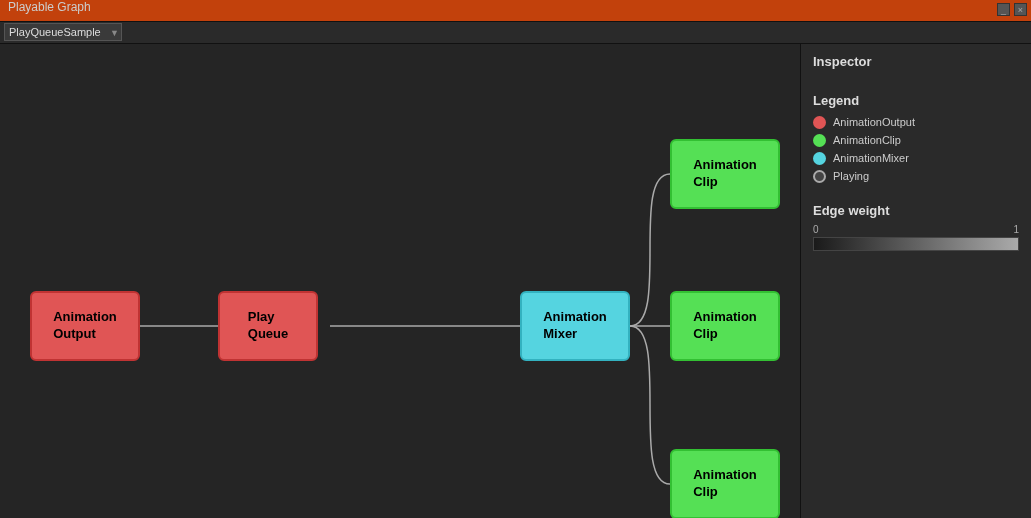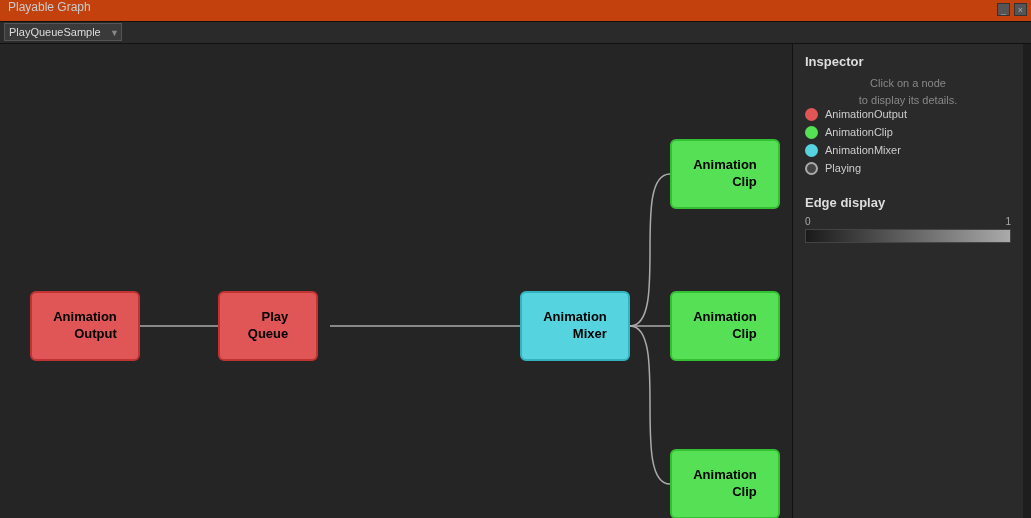--- a/index.html
+++ b/index.html
@@ -79,21 +79,21 @@
       left: 0;
       width: 800px;
       bottom: 0;
       background: #252525;
       overflow: hidden;
     }
     
     #inspector-panel {
       position: absolute;
       top: 44px;
-      right: 8px;
+      right: 0;
       width: 231px;
       bottom: 0;
       background: #2a2a2a;
       border-left: 1px solid #111;
       padding: 10px 12px;
     }
     .inspector-title {
       color: #ddd;
       font-size: 13px;
       font-weight: bold;
@@ -151,21 +151,21 @@
       background: linear-gradient(to right, #1a1a1a, #aaa);
       border: 1px solid #444;
     }
     
     .node {
       position: absolute;
       border-radius: 6px;
       display: flex;
       align-items: center;
       justify-content: center;
-      text-align: right;
+      text-align: left;
       font-size: 13px;
       font-weight: bold;
       color: #000;
       cursor: pointer;
       line-height: 1.3;
     }
     .node-red {
       background: #e05555;
       border: 2px solid #c03333;
     }
@@ -224,43 +224,40 @@
     <div class="node node-green" style="left: 670px; top: 95px; width: 110px; height: 70px; white-space: pre;">Animation
 Clip</div>
     <div class="node node-green" style="left: 670px; top: 247px; width: 110px; height: 70px; white-space: pre;">Animation
 Clip</div>
     <div class="node node-green" style="left: 670px; top: 405px; width: 110px; height: 70px; white-space: pre;">Animation
 Clip</div>
   </div>
 
 <div id="inspector-panel">
   <div class="inspector-title">Inspector</div>
-  <div class="inspector-hint">
-    <span>Click on a node</span><br>
-    <span>to display its details.</span>
-  </div>
-
+
+  <div class="legend-title">Legend</div>
   <div id="legend-items">
       <div class="legend-item">
         <div class="legend-dot" style="background: rgb(224, 85, 85);"></div>
         <span class="legend-label">AnimationOutput</span>
       </div>
       <div class="legend-item">
         <div class="legend-dot" style="background: rgb(85, 224, 85);"></div>
         <span class="legend-label">AnimationClip</span>
       </div>
       <div class="legend-item">
         <div class="legend-dot" style="background: rgb(85, 212, 224);"></div>
         <span class="legend-label">AnimationMixer</span>
       </div>
       <div class="legend-item">
         <div class="legend-dot" style="background: rgb(68, 68, 68); border: 2px solid rgb(170, 170, 170);"></div>
         <span class="legend-label">Playing</span>
       </div>
     </div>
 
-  <div class="edge-weight-title">Edge display</div>
+  <div class="edge-weight-title">Edge weight</div>
   <div class="edge-weight-labels">
     <span>0</span>
     <span>1</span>
   </div>
   <div class="edge-weight-bar"></div>
 </div>
 
 </body></html>

